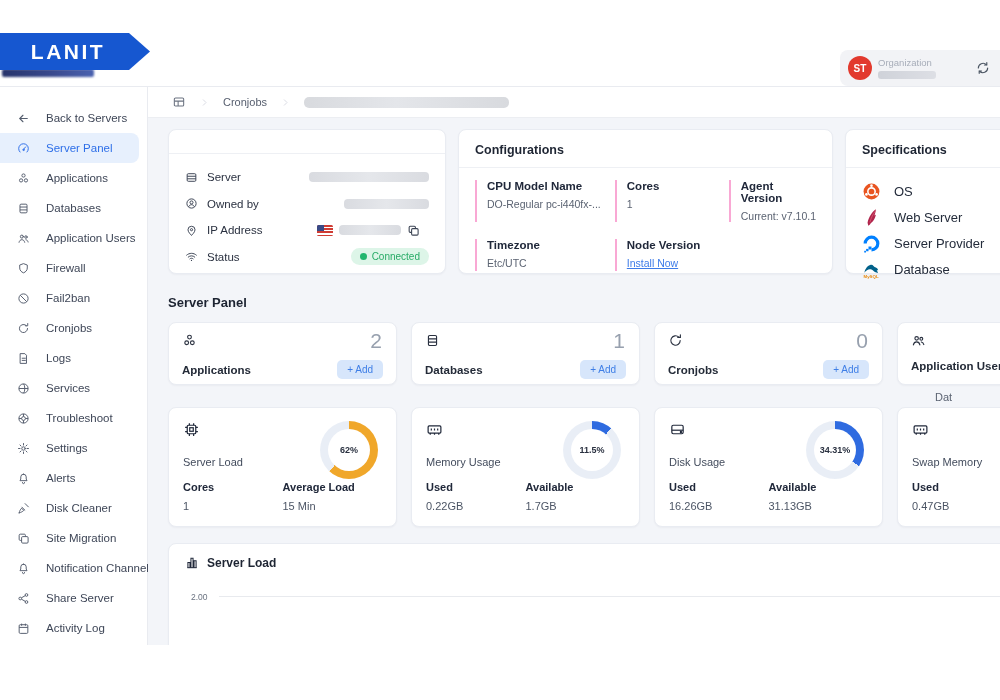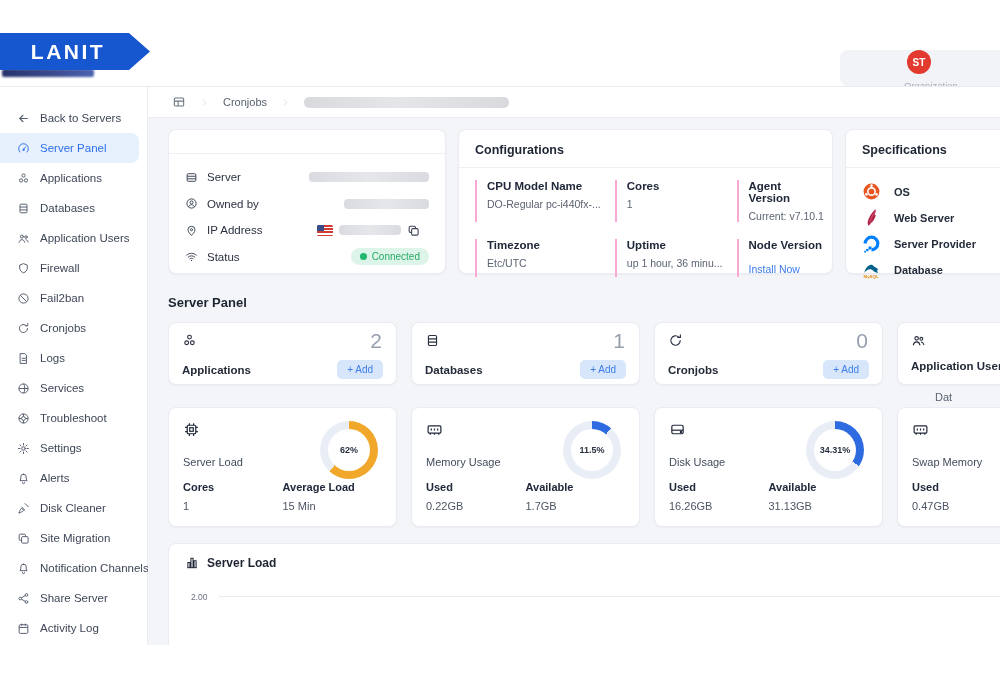--- a/index.html
+++ b/index.html
@@ -6,35 +6,35 @@
   body { font-family:"Liberation Sans", sans-serif; background:#fff; }
   .page { position:relative; width:1000px; height:700px; background:#fff; overflow:hidden;padding-left:48px; }
 
   
   .logo-banner { position:absolute; left:0; top:33px; width:150px; height:37px; background:#1657d0;
     clip-path:polygon(0 0,86% 0,100% 50%,86% 100%,0 100%); display:flex; align-items:center; justify-content:center; z-index:5;}
   .logo-text { color:#fff; font-size:21px; font-weight:700; letter-spacing:2.5px; padding-right:14px;}
   .logo-sub-blob { position:absolute; left:2px; top:69px; width:92px; height:8px; border-radius:2px;
     background:linear-gradient(90deg,#27346b,#3a4a8e 55%,#4a62b0); filter:blur(1.2px); }
   .org-widget { position:absolute; right:0; top:50px; width:160px; height:36px; background:#f2f3f6;
-    border-radius:8px 0 0 8px; display:flex; align-items:center; padding:0 10px 0 8px; gap:6px;flex-direction:column; }
+    border-radius:8px 0 0 8px; display:flex; align-items:center; padding:0 10px 0 8px; gap:6px; }
   .avatar { width:24px; height:24px; border-radius:50%; background:#e23a2e; color:#fff; font-size:10px;
     font-weight:700; display:flex; align-items:center; justify-content:center; flex:0 0 auto;}
-  .org-col { flex:1; display:flex; flex-direction:column; gap:3px;margin-left:28px; }
+  .org-col { flex:1; display:flex; flex-direction:column; gap:3px; }
   .org-label { font-size:9.5px; color:#a7adb9; }
   .org-blob { width:58px; height:8px; border-radius:3px; background:linear-gradient(90deg,#cfd2d9,#dddfe5); filter:blur(.6px);}
   .icon-refresh { width:14px; height:14px; color:#4b5563; cursor:pointer; }
 
   
   .app-row { position:absolute; left:0; top:86px; width:1000px; height:559px; display:flex; border-top:1px solid #e9ebf0; }
   .sidebar { width:148px; background:#fff; border-right:1px solid #e9ebf0; padding-top:16px; flex:0 0 auto; }
   .main { flex:1; background:#f3f5f9; position:relative; overflow:hidden; }
 
   
-  .side-item { height:30px; display:flex; align-items:center; gap:10px; padding-left:17px; font-size:11.5px;
+  .side-item { height:30px; display:flex; align-items:center; gap:16px; padding-left:17px; font-size:11.5px;
     color:#3e4657; cursor:pointer; white-space:nowrap; }
   .side-item svg { width:13px; height:13px; flex:0 0 auto; color:#555e6e; }
   .side-item.active { background:#e7f0fd; color:#2e6fe8; border-radius:0 8px 8px 0; margin-right:8px; }
   .side-item.active svg { color:#2e6fe8; }
 
   
   .breadcrumb { height:31px; background:#fff; border-bottom:1px solid #eceef2; display:flex; align-items:center;
     padding-left:24px; gap:14px; }
   .crumb-icon { width:14px; height:14px; color:#6b7280; }
   .crumb-sep { width:9px; height:9px; color:#d6d9e0; }
@@ -62,27 +62,27 @@
   .flag::after { content:""; position:absolute; left:0; top:0; width:7px; height:6px; background:#394a86; }
   .icon-copy { width:12px; height:12px; color:#4a90e8; cursor:pointer; }
   .status-badge { display:inline-flex; align-items:center; gap:5px; background:#ddf5e8; color:#27ab66;
     font-size:10px; font-weight:500; border-radius:10px; padding:3px 9px; }
   .status-dot { width:7px; height:7px; border-radius:50%; background:#22b66e; }
 
   .config-grid { display:grid; grid-template-columns:1.02fr 1.18fr 1fr; row-gap:17px; column-gap:14px; margin-top:12px;}
   .cfg-item { border-left:2px solid #f9a8d4; padding-left:10px; }
   .cfg-label { font-size:11.5px; font-weight:700; color:#20283a; }
   .cfg-value { font-size:10.5px; color:#5b6372; margin-top:6px; white-space:nowrap; }
-  .cfg-link { font-size:10.5px; color:#3d7be8; margin-top:12px; display:inline-block; cursor:pointer;}
+  .cfg-link { font-size:10.5px; color:#3d7be8; margin-top:6px; display:inline-block; text-decoration:underline; cursor:pointer;}
 
   .spec-row { display:flex; align-items:center; gap:13px; height:25px; margin-top:1px;}
   .spec-row + .spec-row { margin-top:0; }
   .spec-rows { display:flex; flex-direction:column; gap:1px; margin-top:2px;}
   .spec-icon { width:19px; height:19px; flex:0 0 auto; }
-  .spec-label { font-size:11px; font-weight:700; color:#242c3b; }
+  .spec-label { font-size:13px; font-weight:400; color:#242c3b; }
 
   .section-title { font-size:13px; font-weight:700; color:#1d2432; margin:21px 0 12px; }
 
   .panel-row { display:flex; gap:14px; }
   .panel-card { width:229px; height:63px; padding:10px 13px; cursor:pointer; position:relative; }
   .panel-card svg { width:15px; height:15px; color:#2a3140; }
   .panel-count { position:absolute; right:14px; top:6px; font-size:21px; color:#97a0ae; font-weight:400;}
   .panel-bottom { display:flex; align-items:center; justify-content:space-between; margin-top:8px; }
   .panel-label { font-size:11.5px; font-weight:600; color:#242b38; }
   .add-btn { background:#d7e6fb; color:#3e7ee6; font-size:10px; font-weight:500; border:none;
@@ -357,24 +357,20 @@
               </div>
               <div class="cfg-item">
                 <div class="cfg-label">Agent Version</div>
                 <div class="cfg-value">Current: v7.10.1</div>
               </div>
               <div class="cfg-item">
                 <div class="cfg-label">Timezone</div>
                 <div class="cfg-value">Etc/UTC</div>
               </div>
               <div class="cfg-item">
-                <div class="cfg-label">Uptime</div>
-                <div class="cfg-value">up 1 hour, 36 minu...</div>
-              </div>
-              <div class="cfg-item">
                 <div class="cfg-label">Node Version</div>
                 <a class="cfg-link">Install Now</a>
               </div>
             </div>
           </div>
 
           <div class="card spec-card">
             <div class="card-title">Specifications</div>
             <div class="card-divider"></div>
             <div class="spec-rows">

